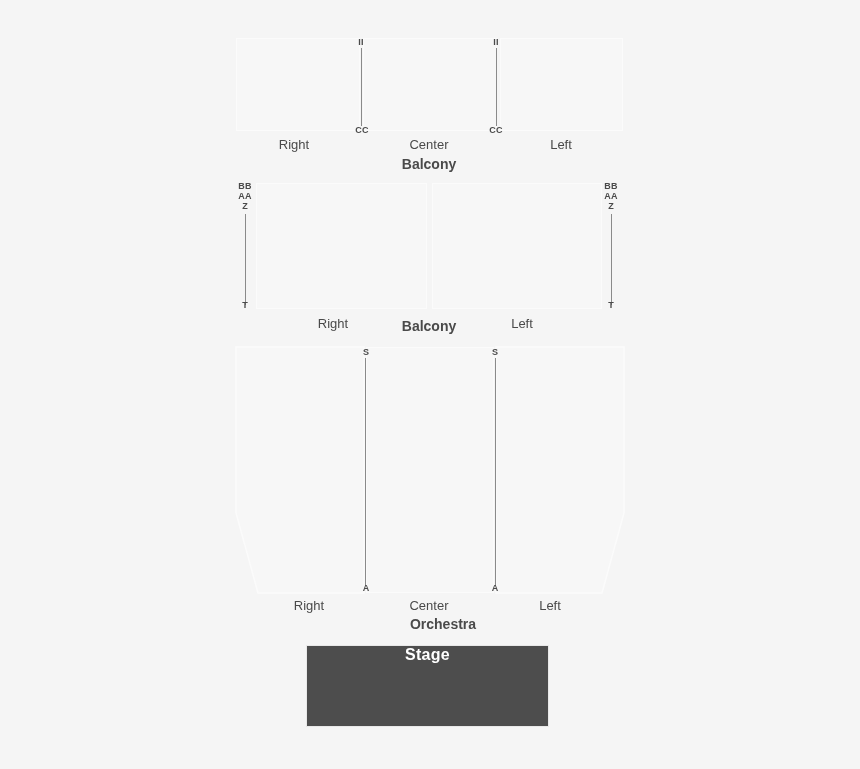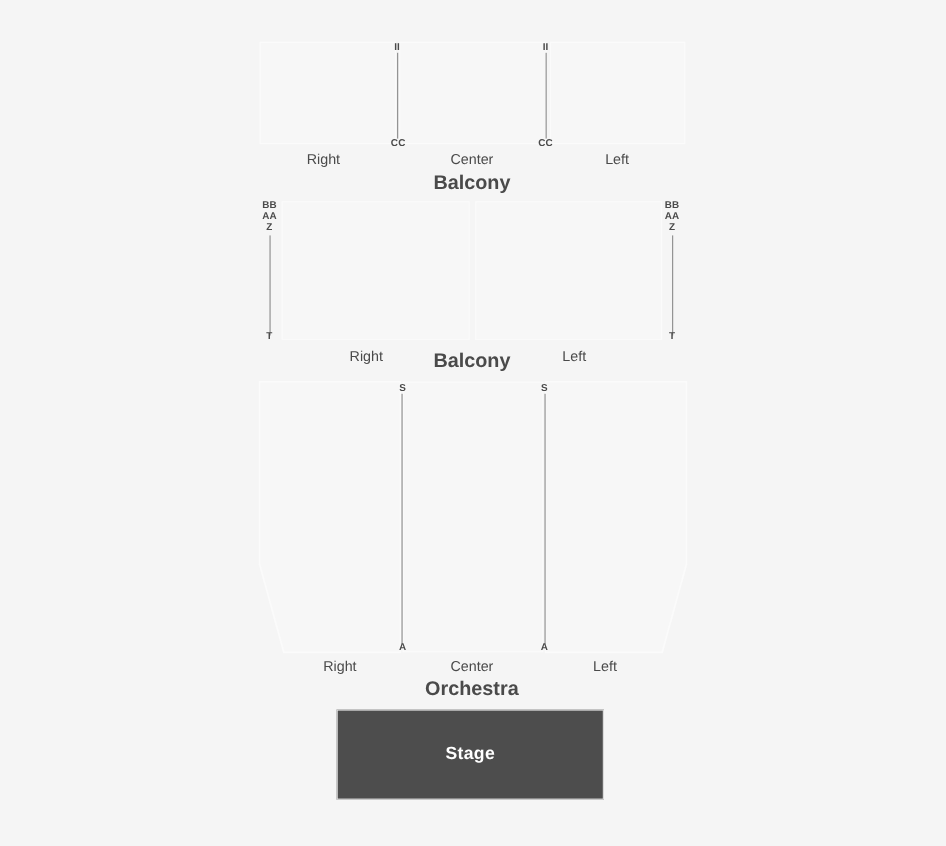--- a/index.html
+++ b/index.html
@@ -56,39 +56,39 @@
     font-size: 13px;
     font-weight: normal;
     color: #4a4a4a;
     white-space: nowrap;
     transform: translateX(-50%);
   }
 
   
   .sectionlabel {
     position: absolute;
-    font-size: 18px;
+    font-size: 14px;
     font-weight: bold;
     color: #4a4a4a;
     white-space: nowrap;
     transform: translateX(-50%);
   }
 
   
   #stage {
     position: absolute;
     left: 306px;
     top: 645px;
     width: 243px;
     height: 82px;
     background: #4d4d4d;
     border: 1px solid #e8e8e8;
     box-sizing: border-box;
     display: flex;
-    align-items: center;
+    align-items: flex-start;
     justify-content: center;
   }
   #stage .stage-text {
     color: #ffffff;
     font-size: 16px;
     font-weight: bold;
     letter-spacing: .3px;
   }
 </style>
 </head>
@@ -160,20 +160,20 @@
     <div class="rowlabel" style="left:366px; top:583px;">A</div>
 
     <div class="rowline" style="left:495px; top:358px; height:228px;"></div>
     <div class="rowlabel" style="left:495px; top:347px;">S</div>
     <div class="rowlabel" style="left:495px; top:583px;">A</div>
 
     <div class="sidelabel" style="left:309px; top:598px;">Right</div>
     <div class="sidelabel" style="left:429px; top:598px;">Center</div>
     <div class="sidelabel" style="left:550px; top:598px;">Left</div>
 
-    <div class="sectionlabel" style="left:429px; top:616px;">Orchestra</div>
+    <div class="sectionlabel" style="left:443px; top:616px;">Orchestra</div>
   </div>
 
   <div id="stage">
     <span class="stage-text">Stage</span>
   </div>
 
 </div>
 
 </body></html>

